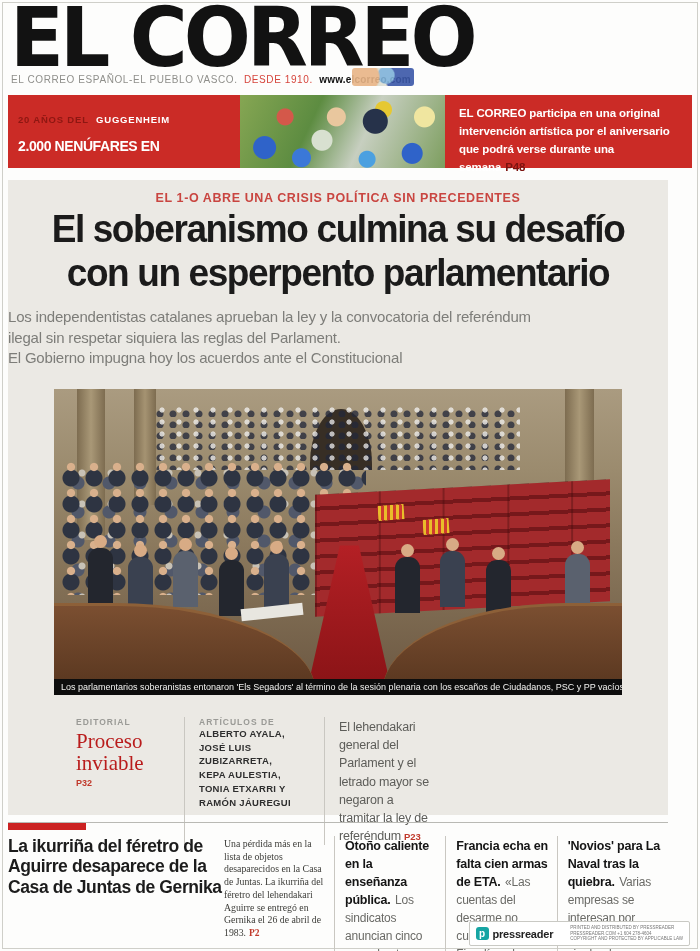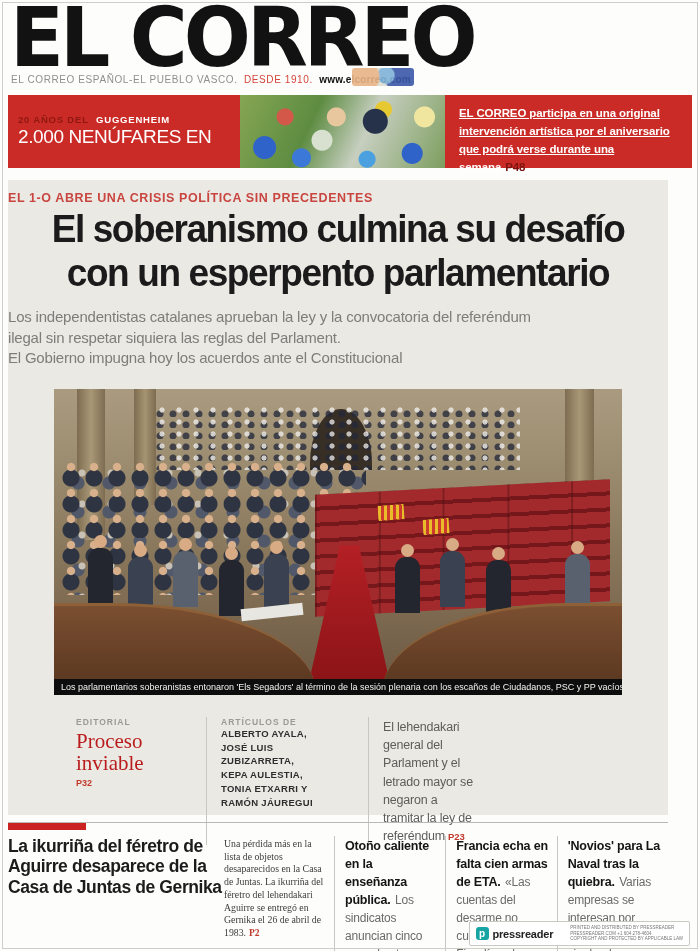--- a/index.html
+++ b/index.html
@@ -25,41 +25,41 @@
       radial-gradient(circle at 55% 40%, #7fb2d9 0 22%, transparent 26%),
       radial-gradient(circle at 80% 55%, #3a57a8 0 30%, transparent 34%),
       linear-gradient(90deg, #cfd8cf, #e9e2d2); opacity:0.9; }
 
   
   .teasers { position:absolute; left:8px; top:95px; width:684px; height:73px; display:flex; }
   .teaser-left { width:232px; background:#cb2b26; color:#fff; padding:19px 10px 6px 10px; }
   .teaser-left .kick { font-size:9.5px; font-weight:800; letter-spacing:0.8px; }
   .teaser-left .kick .pre { color:#8e1712; }
   .teaser-left .kick .name { color:#ffffff; margin-left:4px; }
-  .teaser-left .tl1, .teaser-left .tl2 { font-size:19px; font-weight:400; letter-spacing:-0.4px; line-height:1.1; margin-top:2px; }
+  .teaser-left .tl1, .teaser-left .tl2 { font-size:14px; font-weight:700; letter-spacing:-0.4px; line-height:1.1; margin-top:14px; }
   .teaser-photo { width:205px; position:relative; overflow:hidden;
     background:
       radial-gradient(circle at 12% 72%, #2f63c9 0 11px, transparent 12px),
       radial-gradient(circle at 30% 86%, #3b78d8 0 9px, transparent 10px),
       radial-gradient(circle at 84% 80%, #2f63c9 0 10px, transparent 11px),
       radial-gradient(circle at 62% 88%, #4ba0e0 0 8px, transparent 9px),
       radial-gradient(circle at 47% 30%, #e9c79e 0 9px, transparent 10px),
       radial-gradient(circle at 66% 36%, #26324a 0 12px, transparent 13px),
       radial-gradient(circle at 70% 20%, #e6c832 0 8px, transparent 9px),
       radial-gradient(circle at 22% 30%, #d4584a 0 8px, transparent 9px),
       radial-gradient(circle at 90% 30%, #f0e6a0 0 10px, transparent 11px),
       radial-gradient(circle at 40% 62%, #d8e0d0 0 10px, transparent 11px),
       linear-gradient(115deg, #86a653 0%, #5d8c41 35%, #c7cfc0 60%, #7d9e5f 100%); }
-  .teaser-right { flex:1; background:#cb2b26; color:#fff; padding:8px 14px 6px 14px;text-decoration:underline; }
+  .teaser-right { flex:1; background:#cb2b26; color:#fff; padding:8px 14px 6px 14px; }
   .teaser-right .txt { font-size:11.5px; font-weight:700; line-height:1.28; letter-spacing:-0.1px; }
   .teaser-right .pref { color:#7c130f; font-weight:800; margin-left:4px; }
 
   
   .main-block { position:absolute; left:8px; top:180px; width:660px; height:635px; background:#ebe9e4; }
-  .kicker { margin-top:11px; text-align:left; color:#c94540; font-size:12.5px; font-weight:800; letter-spacing:0.6px; }
+  .kicker { margin-top:11px; text-align:center; color:#c94540; font-size:12.5px; font-weight:800; letter-spacing:0.6px; }
   .headline { margin-top:4px; text-align:center; color:#1b1b1b; font-weight:800; font-size:37px;
     letter-spacing:-1.4px; line-height:1.16; transform:scaleY(1.03); }
   .deck { margin-top:12px; color:#7d7d79; font-size:15px; line-height:1.38; letter-spacing:-0.2px; }
 
   
   .photo-wrap { width:568px; margin:20px auto 0 auto; position:relative; }
   .photo { position:relative; width:568px; height:290px; overflow:hidden;
     background:linear-gradient(#aa9b80 0%, #9b8b6e 28%, #8c7a5e 52%, #6e5a44 100%); }
   .ph-colL1 { position:absolute; left:4%; top:0; width:5%; height:52%; background:linear-gradient(90deg,#7d6c50,#a99877 50%,#7d6c50); }
   .ph-colL2 { position:absolute; left:14%; top:0; width:4%; height:40%; background:linear-gradient(90deg,#7d6c50,#a59372 50%,#7d6c50); }
@@ -91,21 +91,21 @@
   .ph-desk-right { position:absolute; right:-4%; bottom:-4%; width:46%; height:30%;
     background:linear-gradient(#7b4f31, #58361f); border-radius:70% 0 0 0/100% 0 0 0; border-top:3px solid #8d6038; }
   .ph-paper { position:absolute; left:33%; bottom:21%; width:11%; height:4%; background:#e8e6e0; transform:rotate(-6deg); }
   .fig { position:absolute; width:25px; height:56px; background:#23262e; border-radius:11px 11px 0 0; }
   .fig::before { content:""; position:absolute; top:-13px; left:6px; width:13px; height:13px; border-radius:50%; background:#d8ab85; }
   .fig.alt { background:#3a4150; } .fig.lt { background:#5a616e; }
   .caption-bar { width:568px; background:#0d0d0d; color:#f2f2f0; font-size:9px; padding:3px 7px;
     display:flex; white-space:nowrap; overflow:hidden; }
 
   
-  .ed-row { display:grid; grid-template-columns:108px 140px 122px 152px; margin:22px 0 0 68px;gap:22px; }
+  .ed-row { display:grid; grid-template-columns:108px 140px 122px 152px; margin:22px 0 0 68px; }
   .ed-col { padding:0 12px 0 0; }
   .ed-col + .ed-col { border-left:1px solid #c9c7c1; padding-left:14px; }
   .ed-label { font-size:8.5px; font-weight:800; letter-spacing:1px; color:#9a9a96; }
   .ed-title { font-family:"Liberation Serif", serif; font-size:21px; color:#b91c1c; line-height:1.05; margin-top:3px; width:80px; }
   .ed-page { color:#c0392b; font-weight:800; font-size:9px; margin-top:4px; }
   .ed-author { font-size:9.5px; font-weight:700; color:#2e2e2e; letter-spacing:0.3px; line-height:1.45; }
   .ed-brief { font-size:12.5px; color:#5d5d59; line-height:1.3; letter-spacing:-0.2px; }
   .pageref { color:#c0392b; font-weight:800; font-size:9.5px; margin-left:3px; }
 
   

